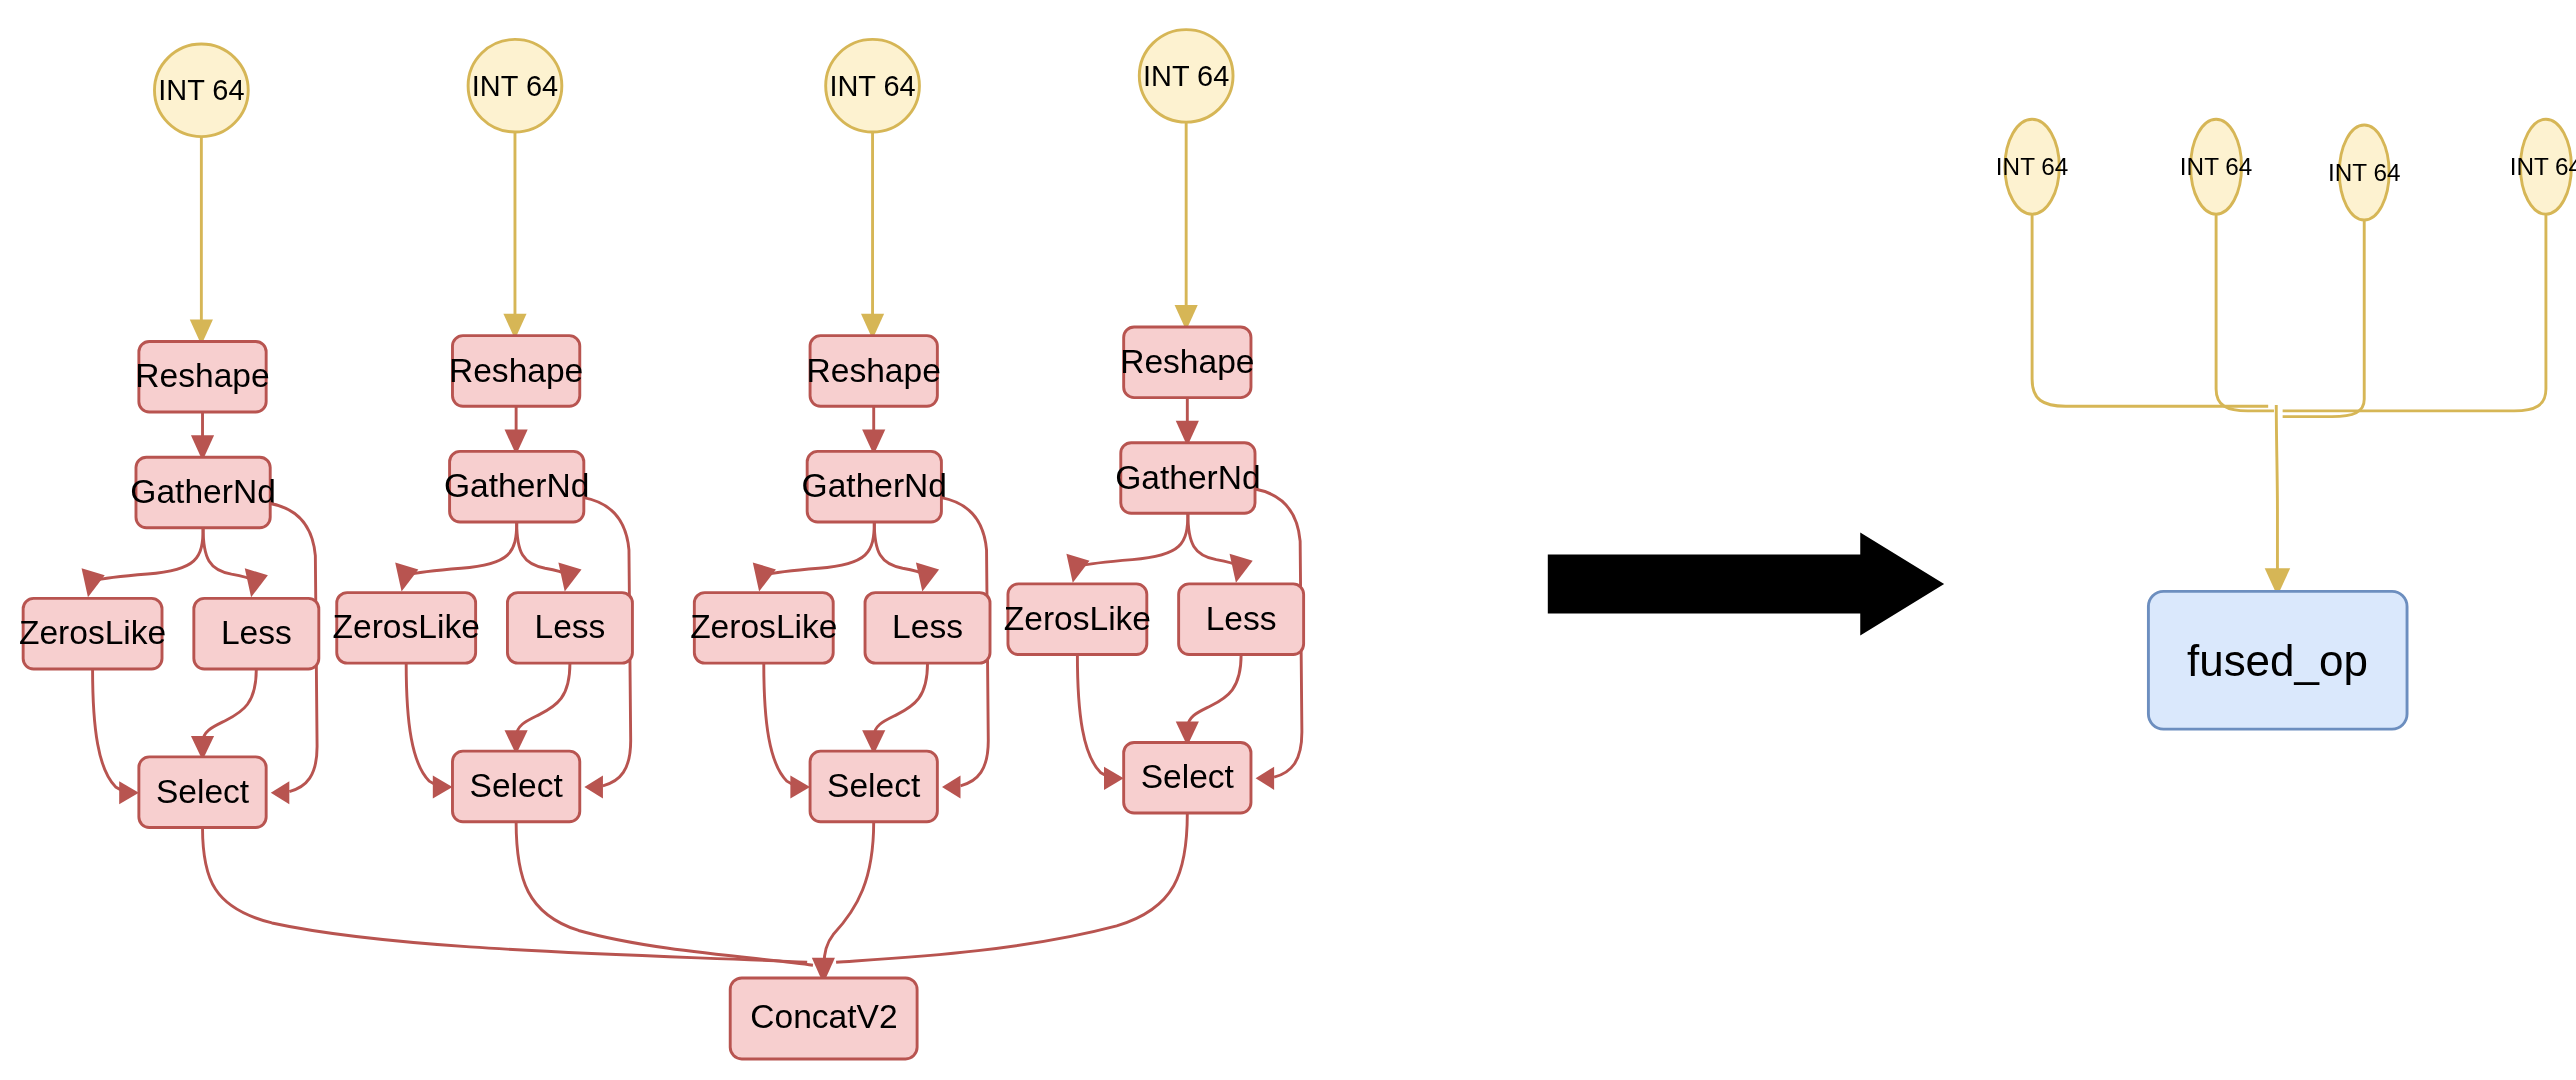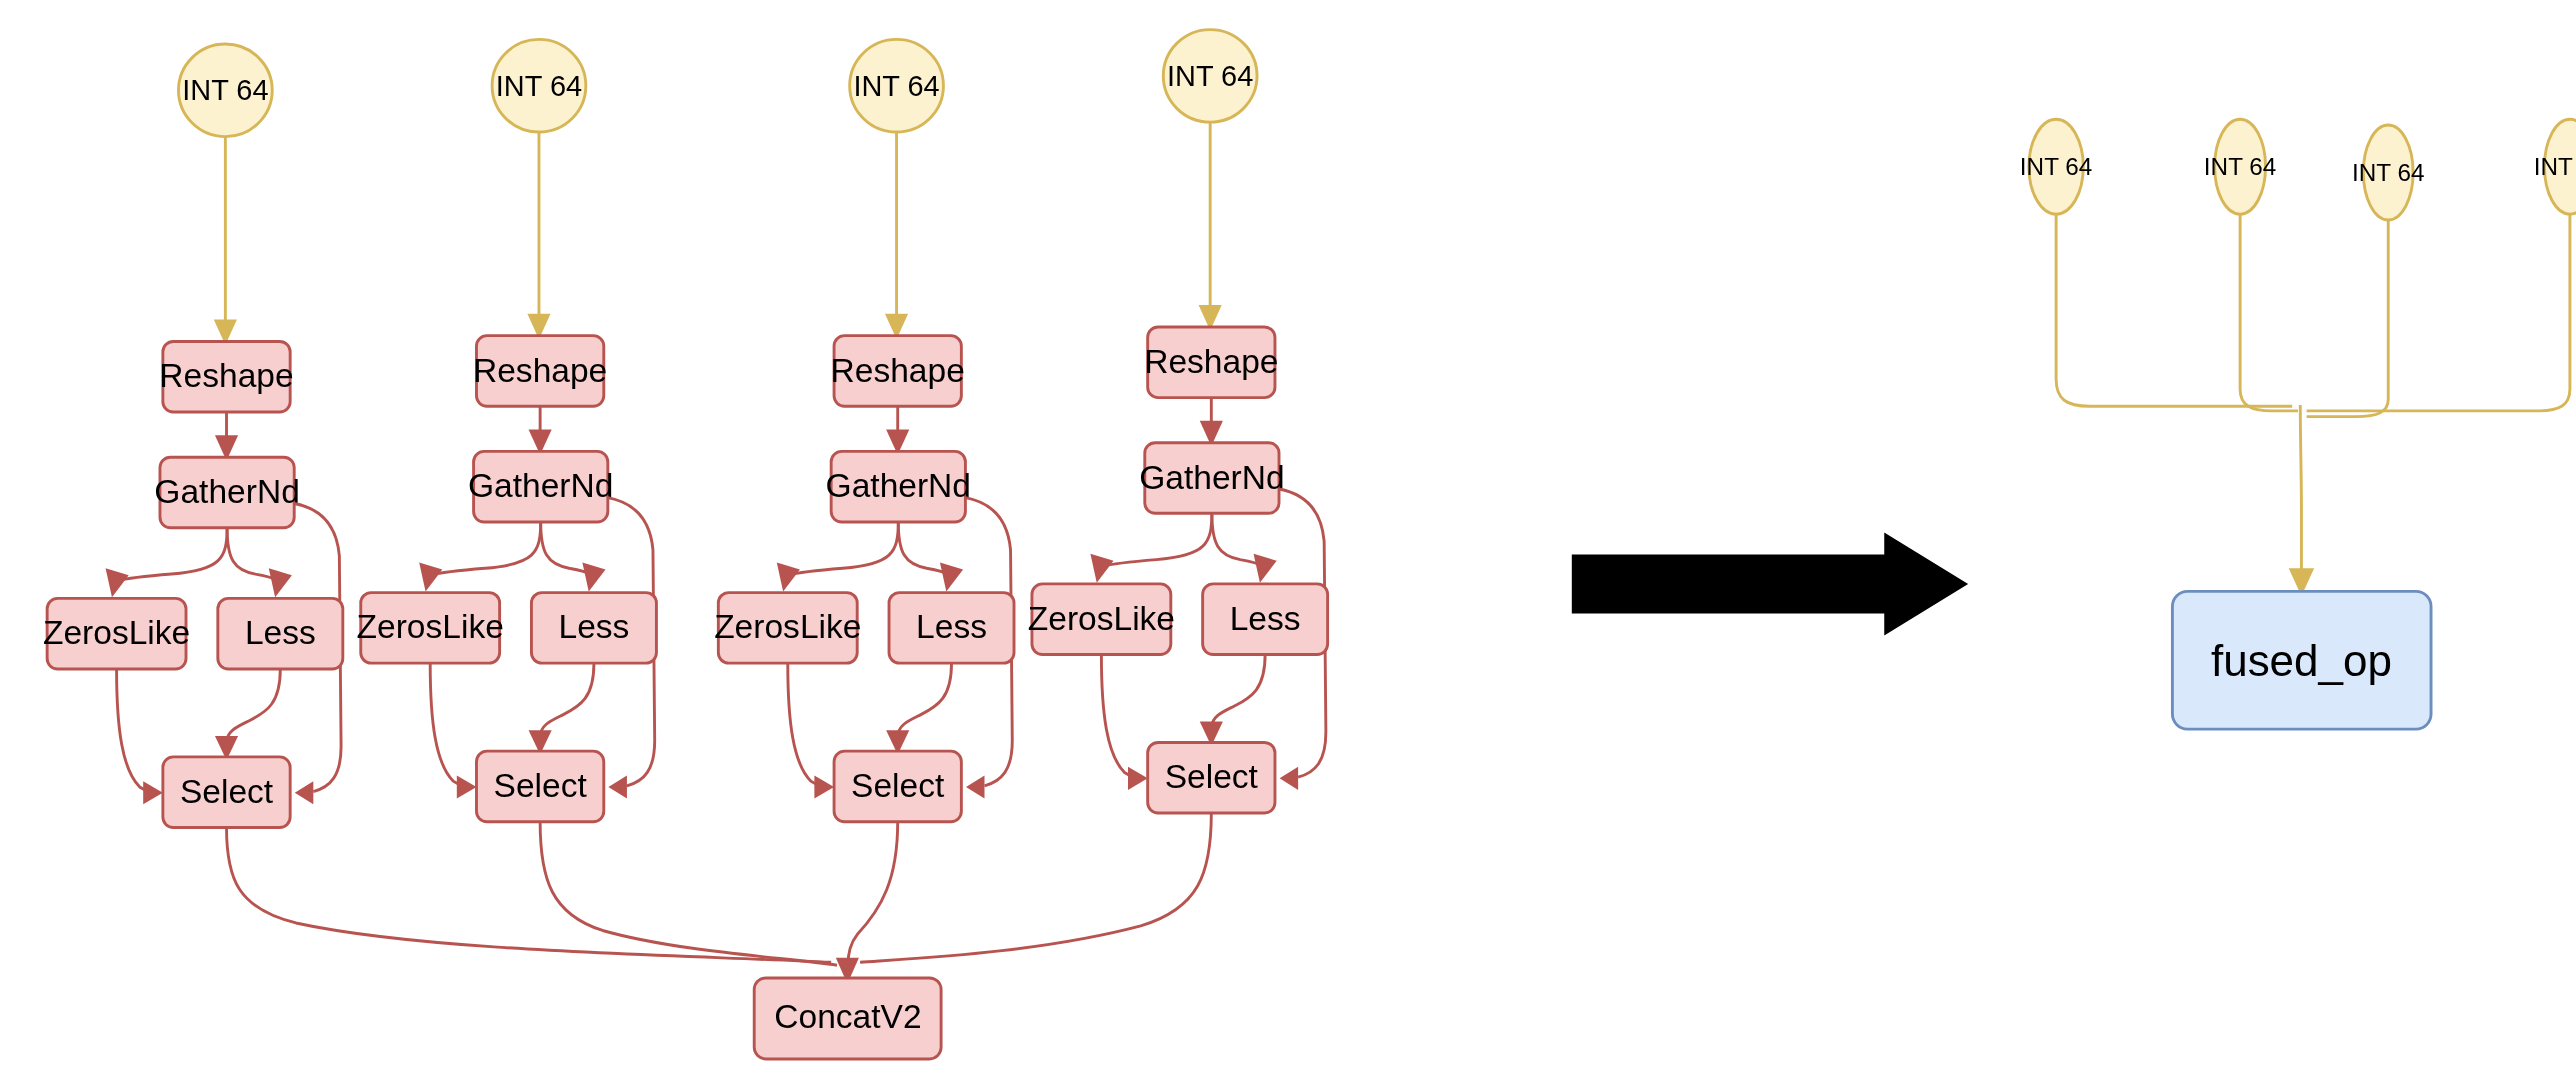--- a/index.html
+++ b/index.html
@@ -10,21 +10,20 @@
   body {
     width: 2576px;
     height: 1081px;
     font-family: "Liberation Sans", sans-serif;
     overflow: hidden;
   }
   #diagram-root {
     position: relative;
     width: 2372px;
     height: 1081px;
-    padding-left: 24px;
   }
   svg#graph-canvas {
     display: block;
     width: 2576px;
     height: 1081px;
   }
   .op-box-rect {
     fill: #f7cfcf;
     stroke: #b85450;
     stroke-width: 5;

